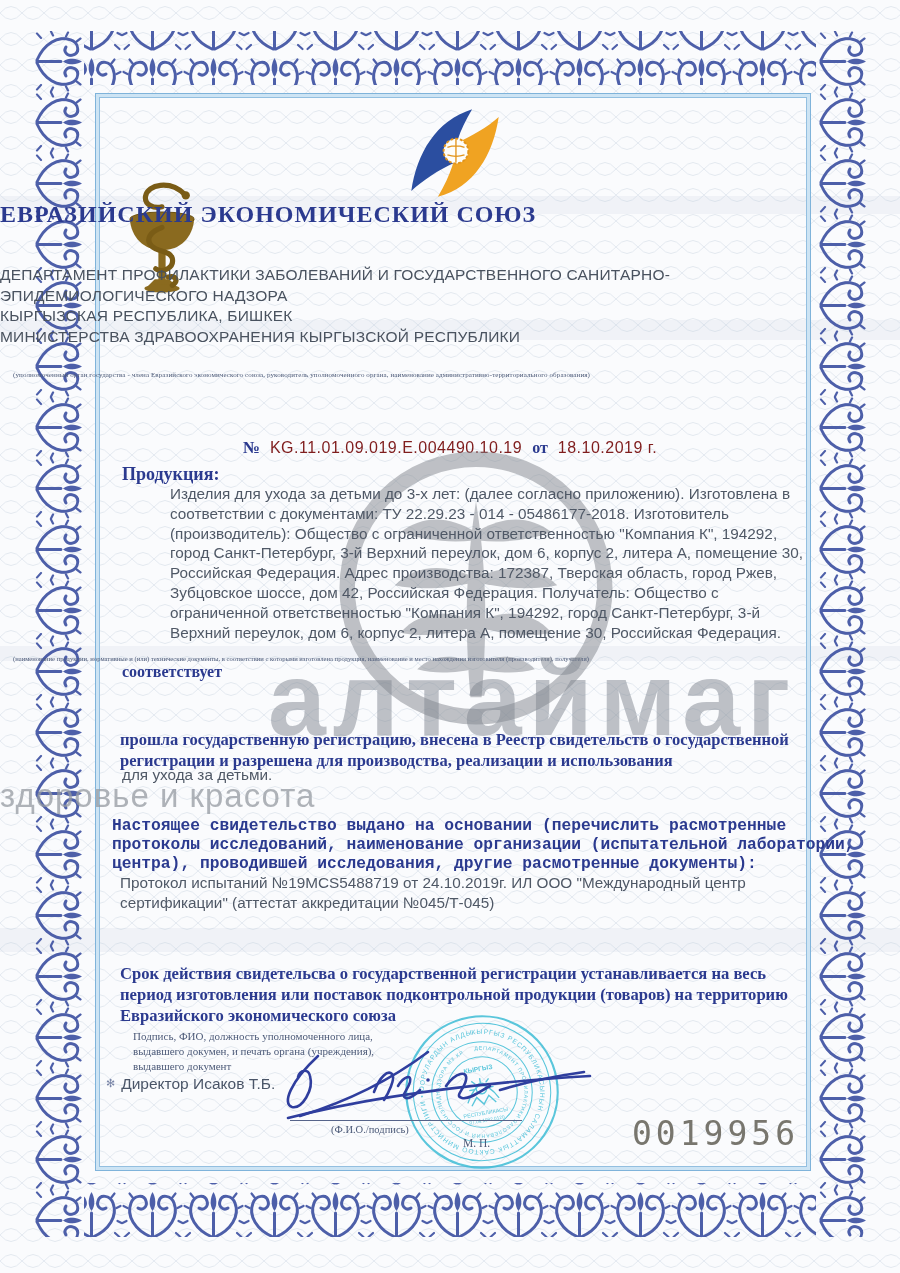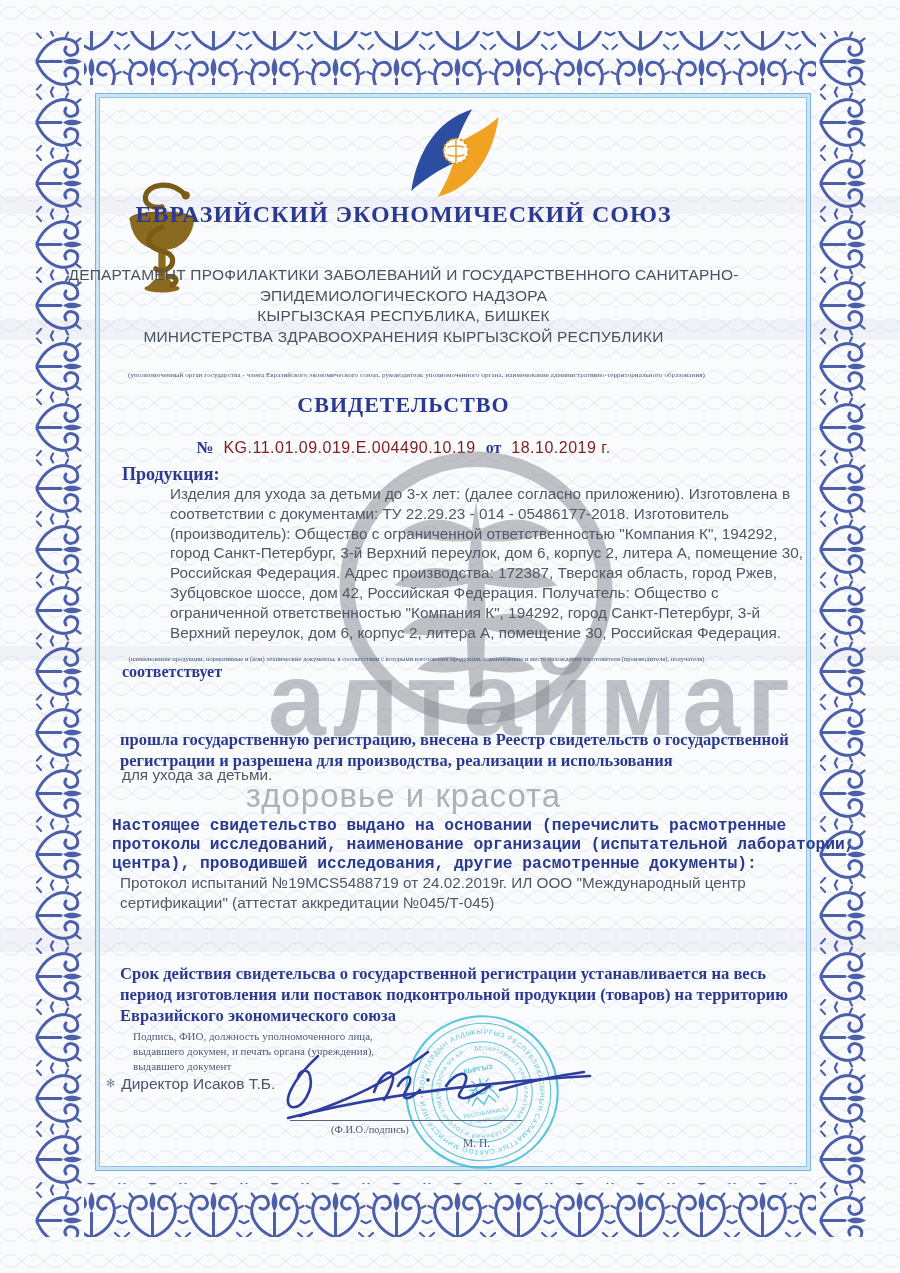--- a/index.html
+++ b/index.html
@@ -7,21 +7,21 @@
     position:relative; width:900px; height:1273px; margin:0 auto;
     background:#fafbfd; overflow:hidden;
     font-family:"Liberation Sans", sans-serif;
   }
   .abs{position:absolute;}
   .band{position:absolute; left:0; width:900px; background:rgba(188,201,219,0.17); pointer-events:none;}
   
   .serif-navy{font-family:"Liberation Serif", serif; font-weight:bold; color:#2b3a8f;}
   .sans-body{font-family:"Liberation Sans", sans-serif; color:#4f5866;}
   .tiny-note{font-family:"Liberation Serif", serif; color:#4c5a78;padding-left:13px;}
-  .center{left:0; width:807px; text-align:center;}
+  .center{left:0; width:900px; text-align:left;}
   
   #union-title{top:201px; font-size:24px; letter-spacing:1px;}
   #department{top:265px; font-size:15.5px; line-height:20.5px; color:#49525f; letter-spacing:0.2px;}
   #authority-note{top:371px; font-size:7px; letter-spacing:0.1px;}
   #cert-title{top:392px; font-size:22px; letter-spacing:1px;}
   #cert-subtitle{top:416px; font-size:18px;}
   #number-row{top:438px; font-size:16px; display:flex; justify-content:center; gap:10px; align-items:baseline;}
   #number-row .num{color:#7f1d1d; letter-spacing:0.5px;}
   
   #product-heading{left:122px; top:464px; font-size:18px;}
@@ -135,21 +135,20 @@
 
   <div class="abs center" id="department">
     <div>ДЕПАРТАМЕНТ ПРОФИЛАКТИКИ ЗАБОЛЕВАНИЙ И ГОСУДАРСТВЕННОГО САНИТАРНО-</div>
     <div>ЭПИДЕМИОЛОГИЧЕСКОГО НАДЗОРА</div>
     <div>КЫРГЫЗСКАЯ РЕСПУБЛИКА, БИШКЕК</div>
     <div>МИНИСТЕРСТВА ЗДРАВООХРАНЕНИЯ КЫРГЫЗСКОЙ РЕСПУБЛИКИ</div>
   </div>
 
   <div class="abs center tiny-note" id="authority-note">(уполномоченный орган государства - члена Евразийского экономического союза, руководитель уполномоченного органа, наименование административно-территориального образования)</div>
 
-  <div class="abs center serif-navy" id="cert-title">СВИДЕТЕЛЬСТВО</div>
 
   <div class="abs center" id="number-row">
     <span class="serif-navy" style="font-size:17px;">№</span>
     <span class="num">KG.11.01.09.019.Е.004490.10.19</span>
     <span class="serif-navy">от</span>
     <span class="num">18.10.2019 г.</span>
   </div>
 
   <svg class="abs" style="left:336px;top:448px;opacity:0.5;" width="280" height="280" viewBox="0 0 200 200">
     <g fill="none" stroke="#83878e" stroke-width="11">
@@ -192,21 +191,21 @@
   <div class="abs sans-body" id="usage-text">для ухода за детьми.</div>
 
   <div class="abs center" id="wm-tagline">здоровье и красота</div>
 
   <div class="abs serif-navy" id="basis-statement">
     <div>Настоящее свидетельство выдано на основании (перечислить расмотренные</div>
     <div>протоколы исследований, наименование организации (испытательной лаборатории,</div>
     <div>центра), проводившей исследования, другие расмотренные документы):</div>
   </div>
   <div class="abs sans-body" id="basis-docs">
-    <div>Протокол испытаний №19MCS5488719 от 24.02.2019г. ИЛ ООО "Международный центр</div>
+    <div>Протокол испытаний №19MCS5488719 от 24.10.2019г. ИЛ ООО "Международный центр</div>
     <div>сертификации" (аттестат аккредитации №045/Т-045)</div>
   </div>
 
   <div class="abs serif-navy" id="validity-statement">
     <div>Срок действия свидетельсва о государственной регистрации устанавливается на весь</div>
     <div>период изготовления или поставок подконтрольной продукции (товаров) на территорию</div>
     <div>Евразийского экономического союза</div>
   </div>
 
   <div class="abs tiny-note" id="signature-note">
@@ -257,14 +256,15 @@
       <path d="M222 44 C248 36 278 30 306 26"></path>
       <path d="M10 72 C80 54 180 38 312 30"></path>
     </g>
     <circle cx="150" cy="34" r="1.8" fill="#2f3e9e"></circle>
   </svg>
 
   <div class="abs" id="sig-line"></div>
   <div class="abs tiny-note" id="fio-caption">(Ф.И.О./подпись)</div>
   <div class="abs tiny-note" id="mp-label">М. П.</div>
 
+  <div class="abs" id="serial-number">0019956</div>
 
 </div>
 
 </body></html>

